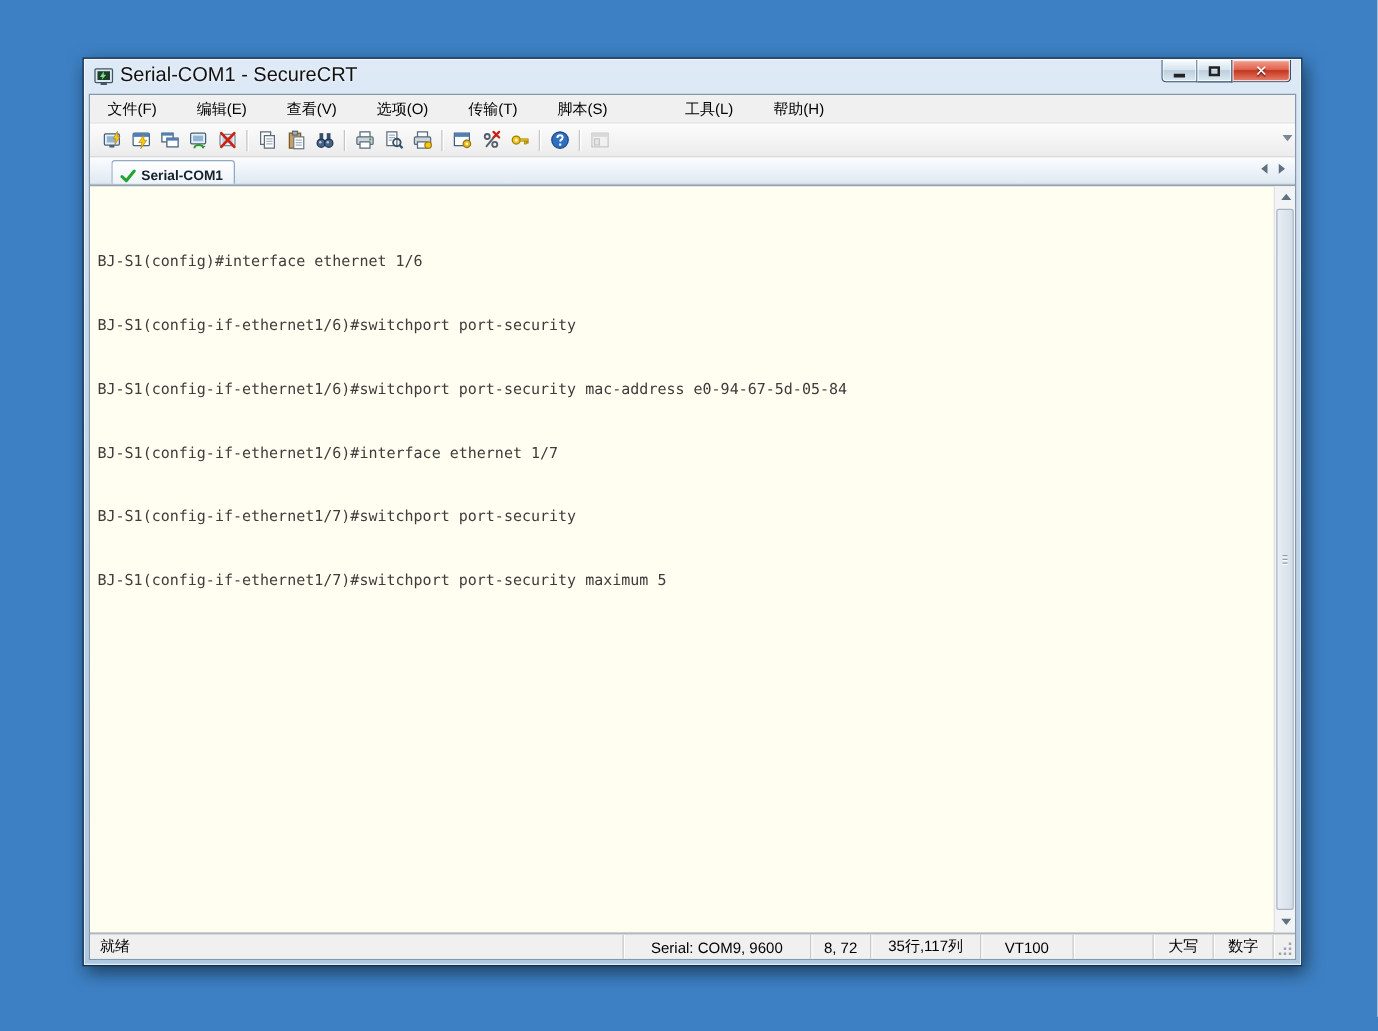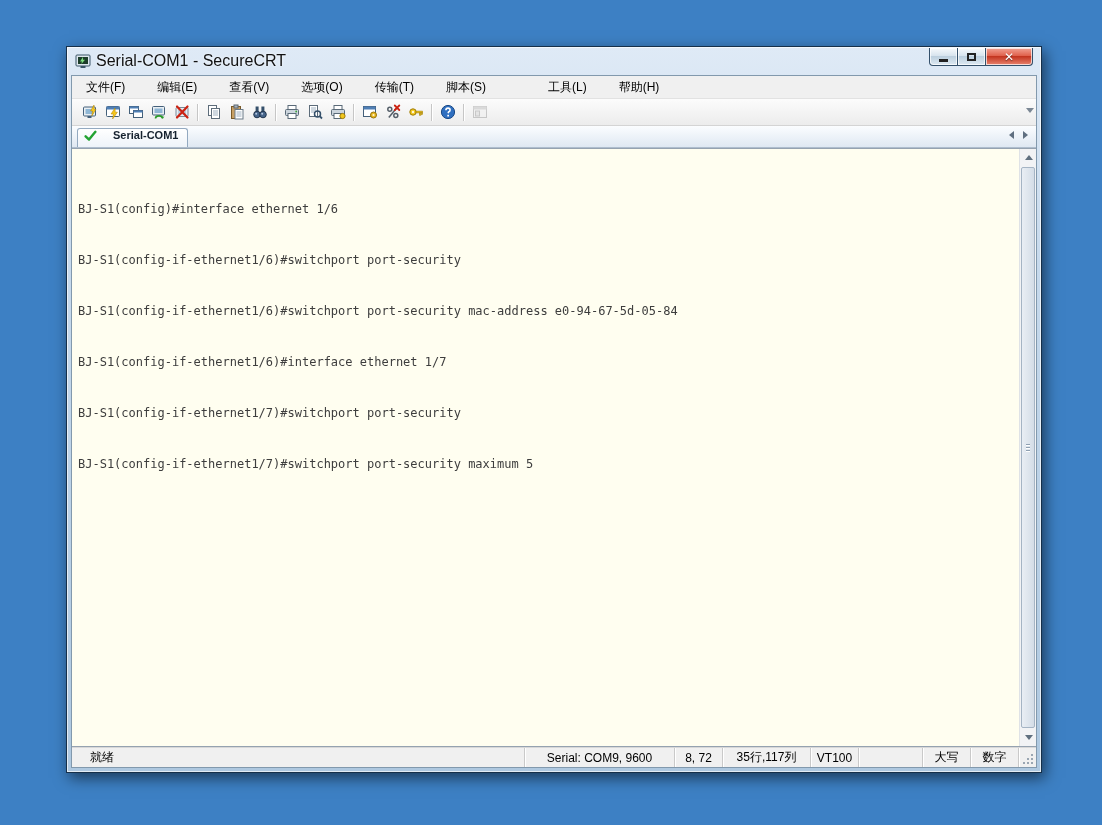--- a/index.html
+++ b/index.html
@@ -57,24 +57,24 @@
   .toolbar { height:27px; background:linear-gradient(180deg,#fcfcfc,#ececec); border-bottom:1px solid #d4d4d4; display:flex; align-items:center; padding-left:6px; flex:0 0 27px; position:relative; }
   .tbtn { width:23px; height:22px; display:flex; align-items:center; justify-content:center; border:1px solid transparent; border-radius:2px; }
   .tbtn svg { width:16px; height:16px; display:block; }
   .tsep { width:1px; height:17px; background:#c6c6c6; margin:0 4px; box-shadow:1px 0 0 #fff; }
   .toolbar-overflow { position:absolute; right:2px; top:9px; width:0; height:0; border-left:4px solid transparent; border-right:4px solid transparent; border-top:5px solid #7b8794; }
   .dis { opacity:.45; filter:grayscale(1); }
 
   
   .tabbar { height:22px; background:linear-gradient(180deg,#fbfdff,#dfe8f2); border-bottom:1px solid #aebdcd; display:flex; align-items:flex-end; padding-left:5px; flex:0 0 22px; position:relative; }
   .tab {
-    display:flex; align-items:flex-start; gap:16px; height:19px; padding:0 9px 0 6px;
+    display:flex; align-items:flex-end; gap:4px; height:19px; padding:0 9px 0 6px;
     background:linear-gradient(180deg,#ffffff,#eef3f9);
     border:1px solid #93a9c0; border-bottom:none; border-radius:3px 3px 0 0;
-    font-weight:bold; font-size:11px; color:#15212e;
+    font-weight:bold; font-size:11px; color:#15212e;margin-left:12px;
   }
   .tab svg { width:13px; height:13px; }
   .tab-nav { position:absolute; right:8px; top:5px; display:flex; gap:9px; align-items:center; }
   .tab-arrow-l { width:0;height:0;border-top:4px solid transparent;border-bottom:4px solid transparent;border-right:5px solid #5f6f80; }
   .tab-arrow-r { width:0;height:0;border-top:4px solid transparent;border-bottom:4px solid transparent;border-left:5px solid #5f6f80; }
 
   
   .termwrap { flex:1; position:relative; border:1px solid #95a2b0; border-left:none; border-right:none; background:#fffef0; min-height:0; overflow:hidden; }
   .termtext {
     position:absolute; left:0; top:0; right:17px; bottom:0;
@@ -92,27 +92,27 @@
   .tri-down { width:0;height:0;border-left:4px solid transparent;border-right:4px solid transparent;border-top:5px solid #60707f; }
   .sb-thumb {
     position:absolute; left:1px; right:1px; top:18px; bottom:18px;
     background:linear-gradient(90deg,#e9eef4,#d4dde7);
     border:1px solid #a5b4c4; border-radius:2px;
   }
   .sb-grip { position:absolute; left:4px; right:4px; top:50%; margin-top:-4px; }
   .sb-grip i { display:block; height:1px; background:#8fa0b2; margin-bottom:2px; box-shadow:0 1px 0 #fff; }
 
   
-  .statusbar { height:20px; background:#f0f0f0; border-top:1px solid #d8d8d8; display:flex; align-items:stretch; flex:0 0 20px; font-size:12px;padding-left:10px; }
+  .statusbar { height:20px; background:#f0f0f0; border-top:1px solid #d8d8d8; display:flex; align-items:stretch; flex:0 0 20px; font-size:12px; }
   .sb-left { flex:1; display:flex; align-items:center; padding-left:8px; }
   .sb-pane { border-left:1px solid #c9c9c9; box-shadow:inset 1px 0 0 #fff; display:flex; align-items:center; justify-content:center; padding:0 6px; white-space:nowrap; }
   .p-serial { width:150px; }
   .p-cursor { width:48px; }
   .p-dims   { width:88px; }
-  .p-emul   { width:48px; }
+  .p-emul   { width:74px; }
   .p-blank  { width:64px; }
   .p-ind    { width:48px; color:#000000;text-align:center; }
   .p-grip   { width:18px; position:relative; border-left:1px solid #c9c9c9; }
   .grip-dots { position:absolute; right:3px; bottom:3px; width:2px; height:2px; background:#9aa6b2;
     box-shadow:-4px 0 0 #9aa6b2, 0 -4px 0 #9aa6b2, -8px 0 0 #9aa6b2, -4px -4px 0 #9aa6b2, 0 -8px 0 #9aa6b2; }
 </style>
 </head>
 <body>
 
 <div class="window">

